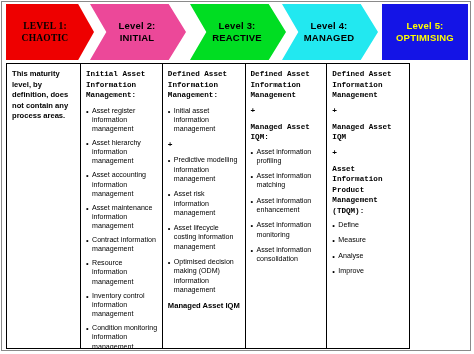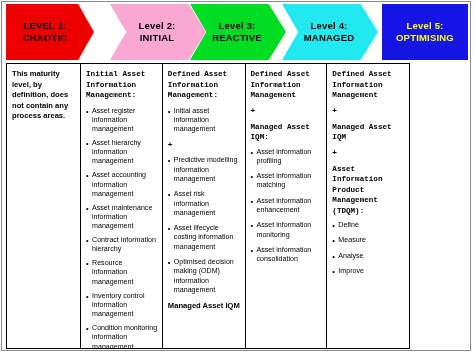--- a/index.html
+++ b/index.html
@@ -58,26 +58,26 @@
     clip-path: polygon(0% 0%, 82% 0%, 100% 50%, 82% 100%, 0% 100%, 17% 50%);
   }
   .chev-first {
     clip-path: polygon(0% 0%, 82% 0%, 100% 50%, 82% 100%, 0% 100%);
   }
   .rect-last {
     clip-path: none;
   }
 
   #arrow-1 { left: 6px;   width: 88px;  background: #ee0000; }
-  #arrow-2 { left: 110px;  width: 96px;  background: #f9a8d4; text-align: center; }
+  #arrow-2 { left: 90px;  width: 96px;  background: #ec4899; text-align: center; }
   #arrow-3 { left: 190px; width: 96px;  background: #00dd22; }
   #arrow-4 { left: 282px; width: 96px;  background: #22e8f0; }
   #arrow-5 { left: 382px; width: 86px;  background: #1414e6; }
 
-  #arrow-1 .arrow-label { color: #000000; margin-right: 10px; }
+  #arrow-1 .arrow-label { color: #000000; margin-right: 10px; font-family: Liberation Serif, serif; }
   #arrow-2 .arrow-label { color: #000000; margin-left: 6px; margin-right: 8px; }
   #arrow-3 .arrow-label { color: #000000; margin-left: 6px; margin-right: 8px; }
   #arrow-4 .arrow-label { color: #000000; margin-left: 6px; margin-right: 8px; }
   #arrow-5 .arrow-label { color: #ffff00; }
 
   
   .body-box {
     position: absolute;
     left: 6px;
     top: 63px;
@@ -196,21 +196,21 @@
       <p class="intro-text">This maturity level, by definition, does not contain any process areas.</p>
     </div>
 
     <div class="col" id="col-2">
       <p class="col-heading">Initial Asset Information Management:</p>
       <ul class="bullets compact">
         <li>Asset register information management</li>
         <li>Asset hierarchy information management</li>
         <li>Asset accounting information management</li>
         <li>Asset maintenance information management</li>
-        <li>Contract information hierarchy</li>
+        <li>Contract information management</li>
         <li>Resource information management</li>
         <li>Inventory control information management</li>
         <li>Condition monitoring information management</li>
         <li>Performance monitoring information management</li>
       </ul>
     </div>
 
     <div class="col" id="col-3">
       <p class="col-heading">Defined Asset Information Management:</p>
       <ul class="bullets">

